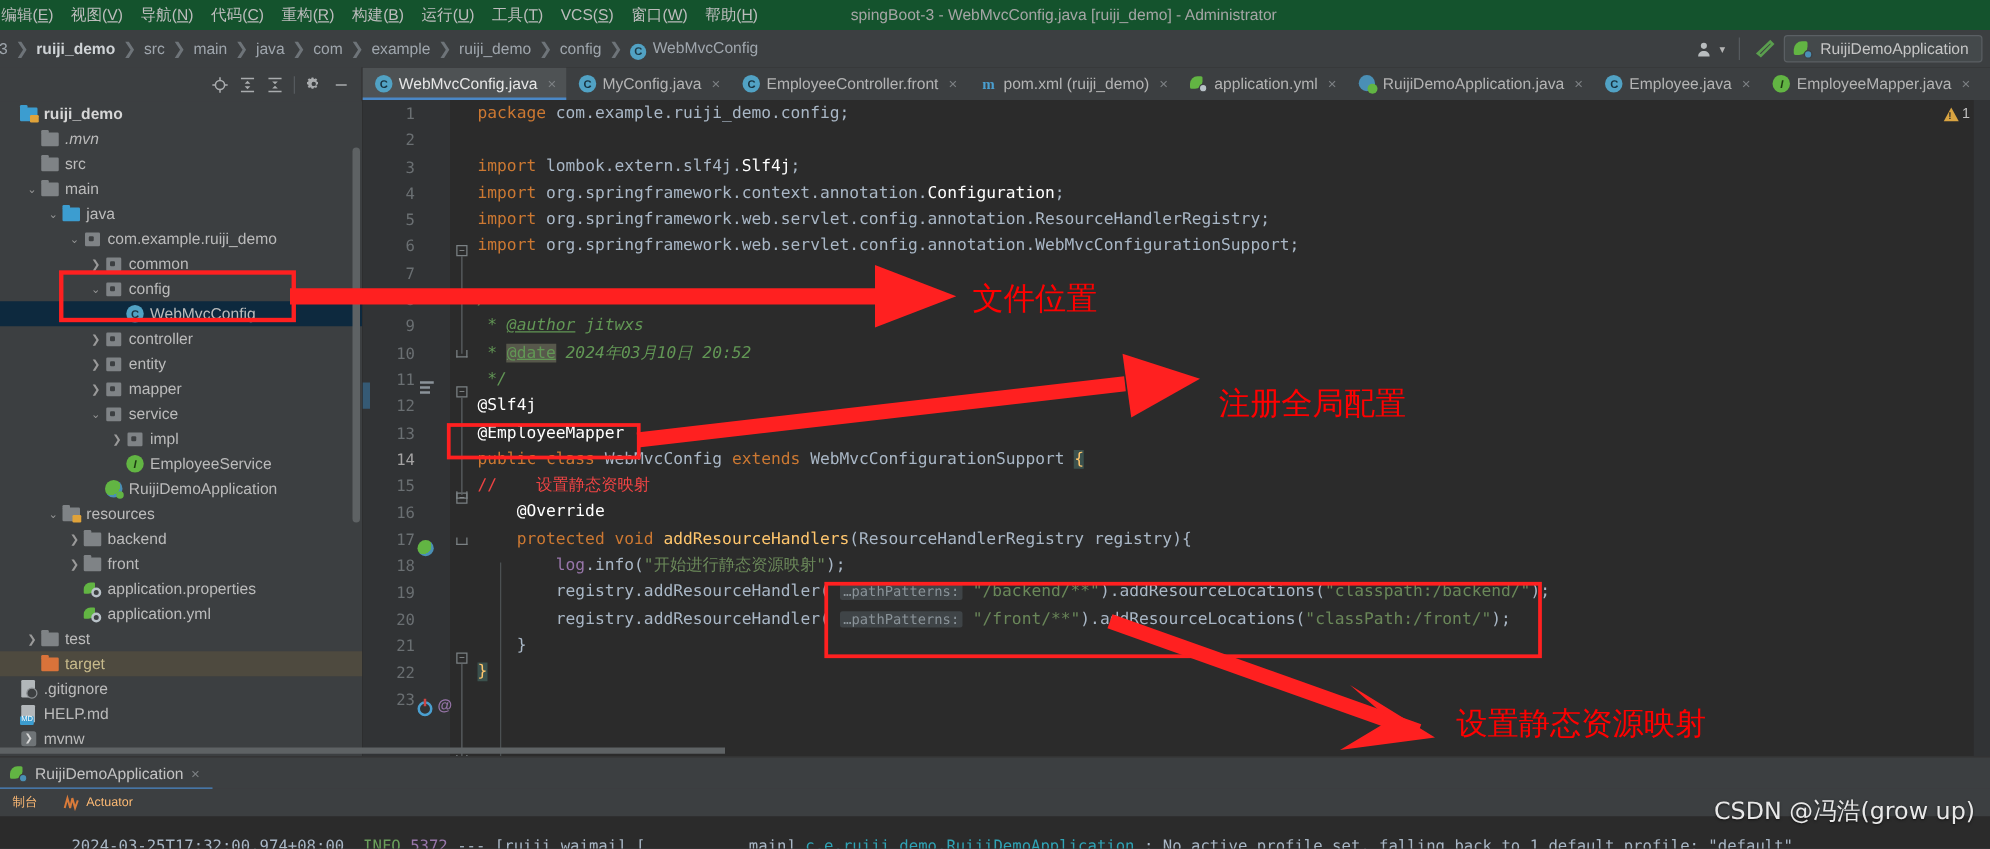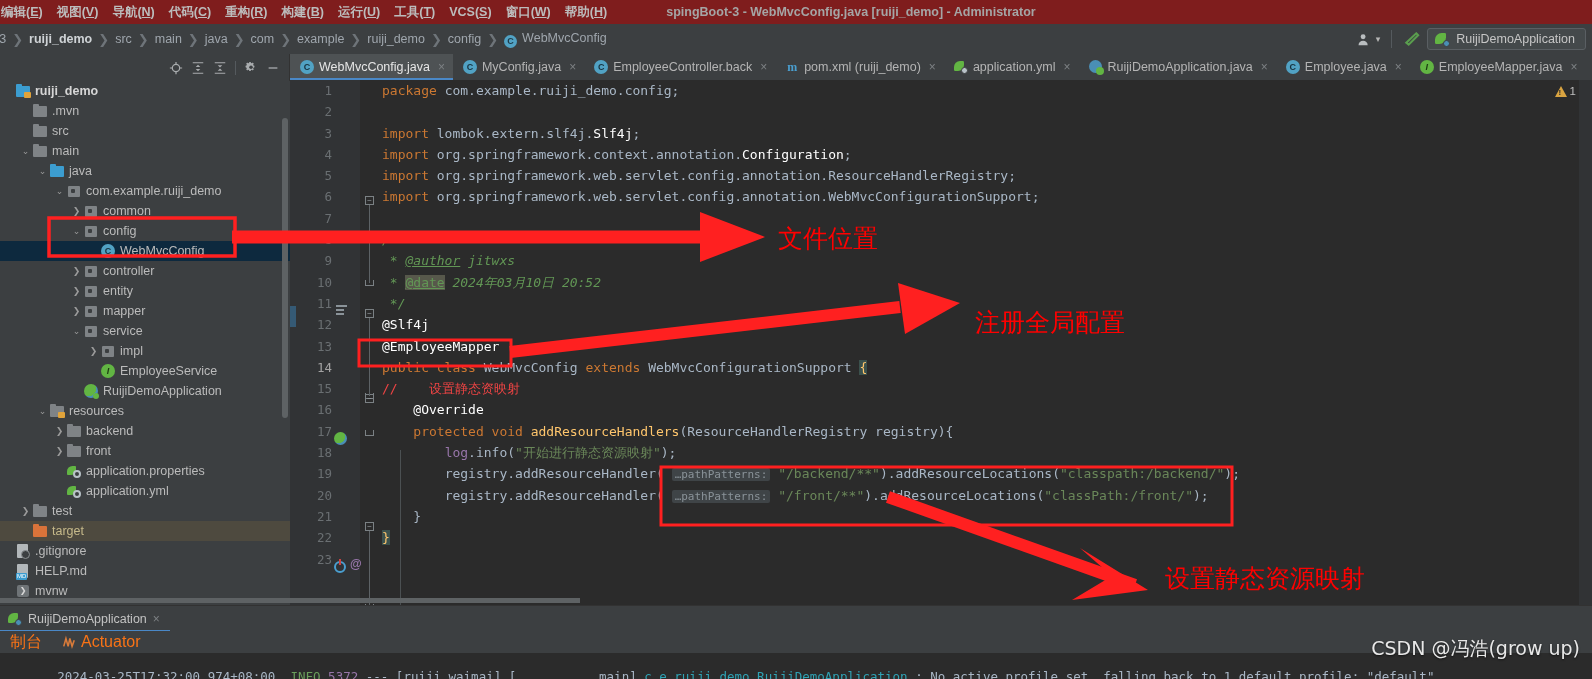--- a/index.html
+++ b/index.html
@@ -7,22 +7,22 @@
     width: 1592px; height: 679px;
     background: #3c3f41;
     font-family: "Liberation Sans", "DejaVu Sans", sans-serif;
     overflow: hidden;
   }
   #app { position: relative; width: 1592px; height: 679px; }
 
   
   .titlebar {
     position: absolute; top: 0; left: 0; width: 1592px; height: 24px;
-    background: #7f1d1d; color: #bbbbbb;
-    font-size: 12.5px; display: flex; align-items: center; font-weight: bold;
+    background: #14532d; color: #bbbbbb;
+    font-size: 12.5px; display: flex; align-items: center;
   }
   .menubar { display: flex; align-items: center; margin-left: -6px; }
   .menu-item {
     padding: 2px 7px; color: #bcbcbc; font-size: 12.5px; white-space: nowrap;
     cursor: default;
   }
   .menu-item u { text-decoration: underline; }
   .win-title {
     position: absolute; left: 0; right: 0; text-align: center;
     color: #a5a5a5; font-size: 12.5px; pointer-events: none;
@@ -340,22 +340,22 @@
     padding: 0 10px 0 8px; color: #c3c3c3; font-size: 12.5px;
     position: relative;
   }
   .runtab-item.active:after {
     content: ""; position: absolute; left: 0; right: 0; bottom: 0;
     height: 2px; background: #4a88c7;
   }
   .runtab-item .x { color: #7d8184; font-size: 12px; }
   .sub-tabs {
     position: absolute; left: 0; top: 631px; width: 1592px; height: 22px;
-    background: #3c3f41; display: flex; align-items: center; font-size: 16px;
-    color: #f97316;
+    background: #3c3f41; display: flex; align-items: center; font-size: 10px;
+    color: #fdba74;
   }
   .sub-tab { display: flex; align-items: center; gap: 5px; padding: 0 10px; }
   .console {
     position: absolute; left: 0; top: 653px; width: 1592px; height: 26px;
     background: #2b2b2b; overflow: hidden;
     font-family: "DejaVu Sans Mono", "Liberation Mono", monospace;
     font-size: 12.5px; color: #a9b7c6;
   }
   .console .line {
     position: absolute; left: 12px; top: 1px; white-space: pre;
@@ -478,21 +478,21 @@
         </div>
       </div>
       <div class="tree" id="tree">
           <div class="trow root" style="padding-left: 2px;">
             <span class="tw-arrow none"></span>
             <span class="ticon">
               <span class="fold blue src"></span>
             </span>
             <span class="tlabel">ruiji_demo</span>
           </div>
-          <div class="trow" style="padding-left: 19px;">
+          <div class="trow" style="padding-left: 19px; font-style: italic;">
             <span class="tw-arrow none"></span>
             <span class="ticon">
               <span class="fold"></span>
             </span>
             <span class="tlabel">.mvn</span>
           </div>
           <div class="trow" style="padding-left: 19px;">
             <span class="tw-arrow none"></span>
             <span class="ticon">
               <span class="fold"></span>
@@ -683,21 +683,21 @@
             <span class="tabicon">
               <span class="ti-c">C</span>
             </span>
             <span>MyConfig.java</span>
             <span class="x">×</span>
           </div>
           <div class="tab">
             <span class="tabicon">
               <span class="ti-c">C</span>
             </span>
-            <span>EmployeeController.back</span>
+            <span>EmployeeController.front</span>
             <span class="x">×</span>
           </div>
           <div class="tab">
             <span class="tabicon">
               <span class="ti-m">m</span>
             </span>
             <span>pom.xml (ruiji_demo)</span>
             <span class="x">×</span>
           </div>
           <div class="tab">

